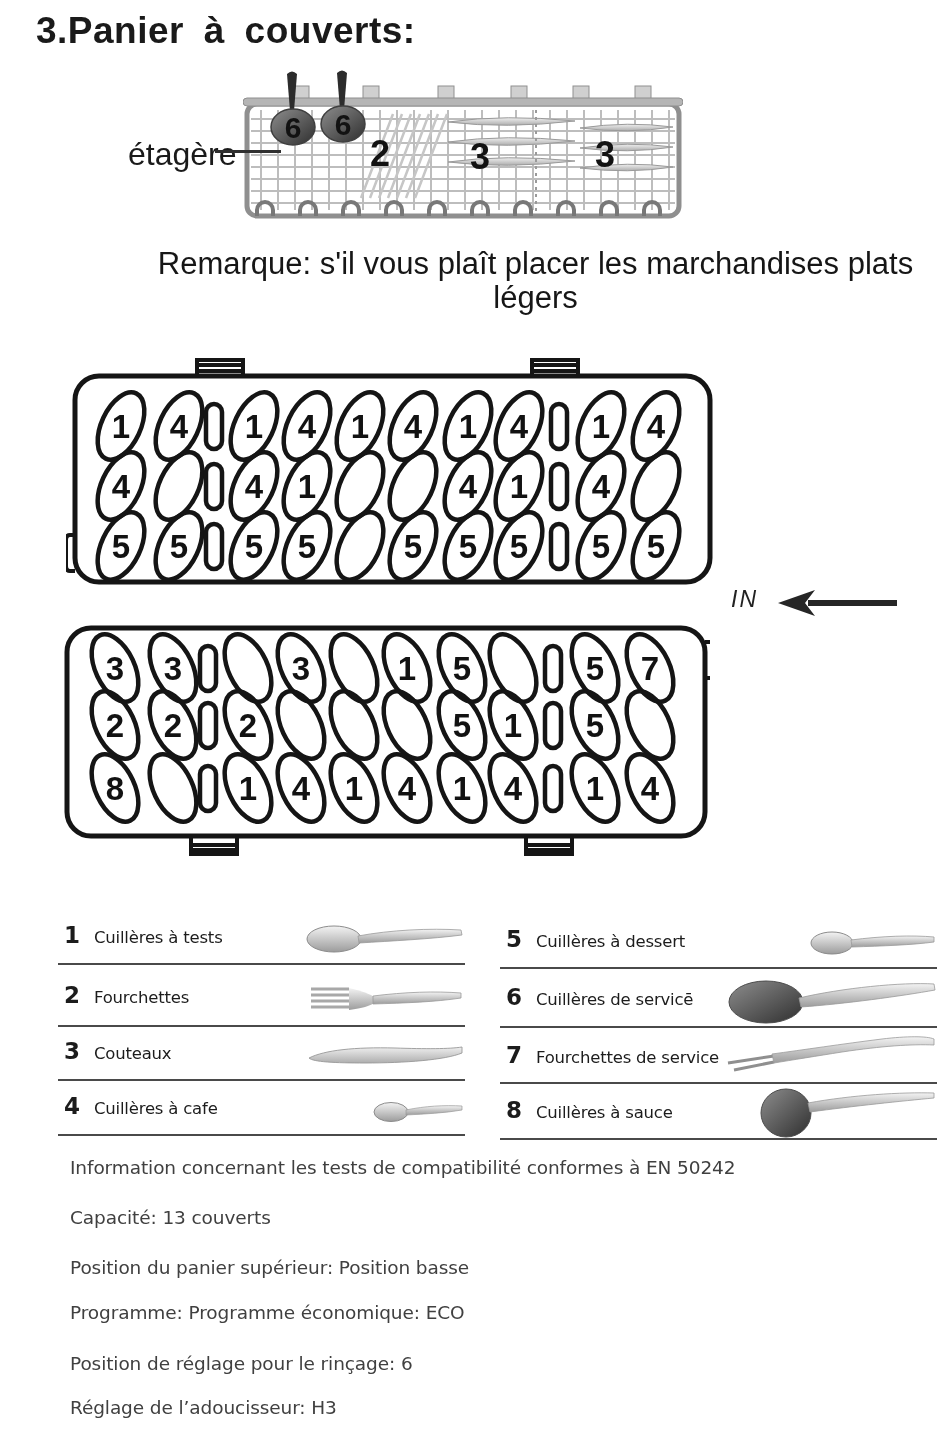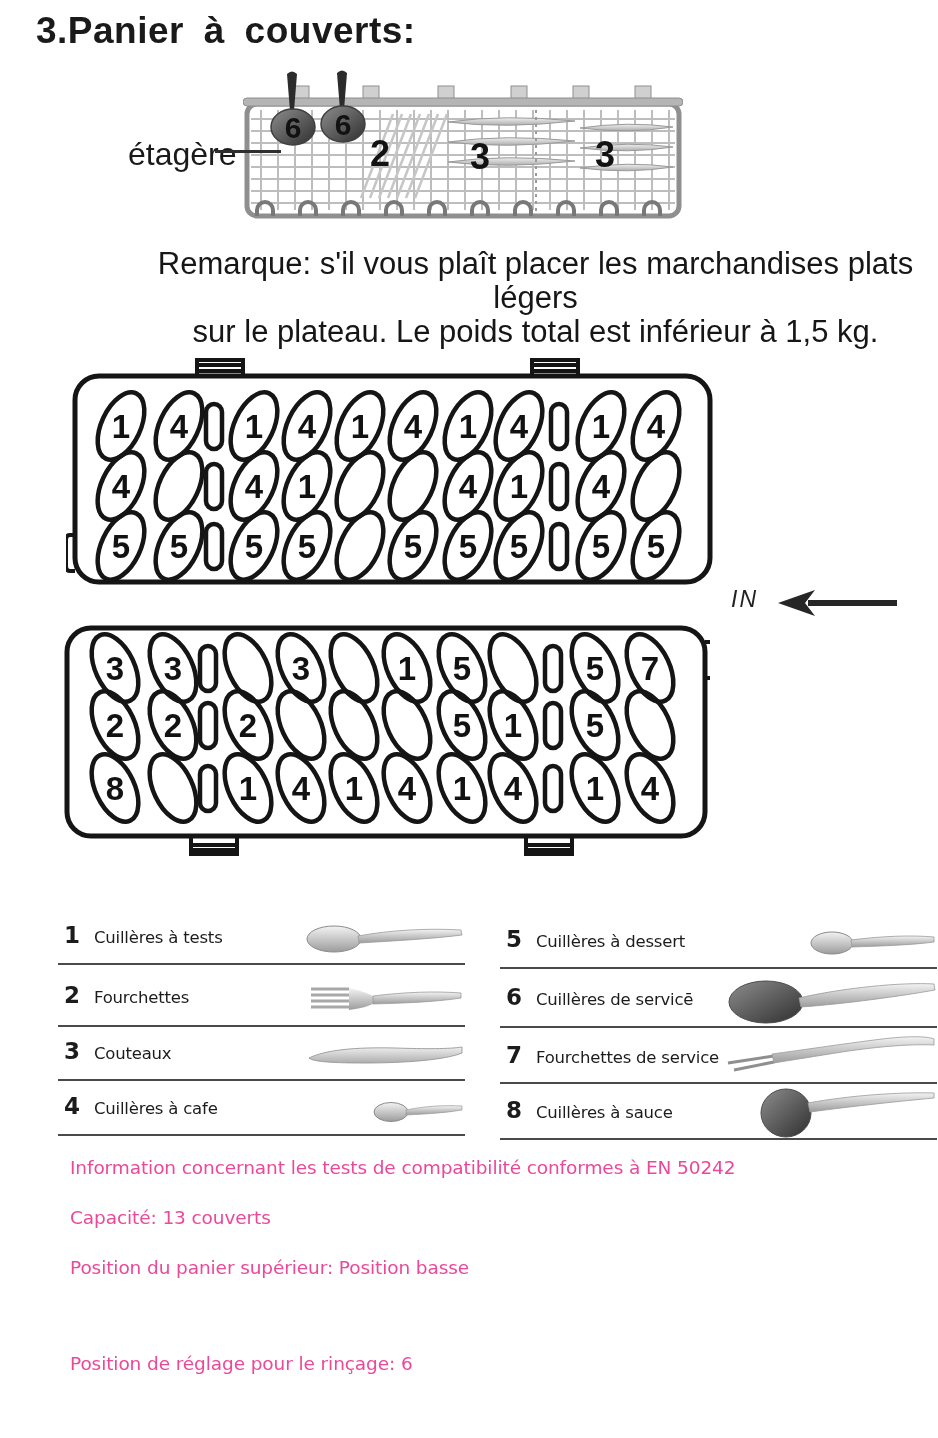--- a/index.html
+++ b/index.html
@@ -32,21 +32,21 @@
   .legend-row .icn{position:absolute;right:0;}
 
   .col-l{left:58px;width:407px;}
   .col-r{left:500px;width:437px;}
   #row-1{top:918px;height:45px;} #row-2{top:978px;height:47px;}
   #row-3{top:1034px;height:45px;} #row-4{top:1089px;height:45px;}
   #row-5{top:922px;height:45px;} #row-6{top:980px;height:46px;}
   #row-7{top:1038px;height:44px;} #row-8{top:1093px;height:45px;}
 
   .info-line{position:absolute;left:70px;font-size:18.5px;
-             font-family:"DejaVu Sans",sans-serif;letter-spacing:-.1px;color:#ec4899;}
+             font-family:"DejaVu Sans",sans-serif;letter-spacing:-.1px;color:#404040;}
   #info-0{top:1157px;} #info-1{top:1207px;} #info-2{top:1257px;}
   #info-3{top:1302px;} #info-4{top:1353px;} #info-5{top:1397px;}
 
   svg text.bnum{font-family:"Liberation Sans",sans-serif;font-weight:bold;fill:#121212;}
 </style>
 </head>
 <body>
 
 <div id="page">
 
@@ -107,21 +107,20 @@
     <text class="bnum" x="137" y="96" font-size="36" text-anchor="middle">2</text>
     <text class="bnum" x="237" y="99" font-size="36" text-anchor="middle">3</text>
     <text class="bnum" x="362" y="97" font-size="36" text-anchor="middle">3</text>
   </svg>
 
   <div class="abs" id="shelf-label">étagère</div>
   <div class="abs" id="shelf-leader"></div>
 
   <div class="abs" id="note">
     <div>Remarque: s'il vous plaît placer les marchandises plats légers</div>
-    <div>sur le plateau. Le poids total est inférieur à 1,5 kg.</div>
   </div>
 
   <svg class="abs" id="basket-top" width="650" height="240" viewBox="0 0 650 240">
     <rect x="9" y="24" width="635" height="206" rx="24" fill="none" stroke="#151515" stroke-width="5"></rect>
     <path d="M131,24 V8 h46 V24 M131,13 h46 M131,19 h46" fill="none" stroke="#151515" stroke-width="4"></path>
     <path d="M466,24 V8 h46 V24 M466,13 h46 M466,19 h46" fill="none" stroke="#151515" stroke-width="4"></path>
     <path d="M9,183 h-5 q-4,0 -4,5 v26 q0,5 4,5 h5" fill="none" stroke="#151515" stroke-width="4"></path>
     <g id="basket-top-cells">
         <ellipse cx="55" cy="74" rx="19.5" ry="36" transform="rotate(25 55 74)" fill="none" stroke="#151515" stroke-width="4.5"></ellipse>
         <text x="55" y="86" font-size="33" text-anchor="middle" class="bnum">1</text>
@@ -322,15 +321,17 @@
     <span class="lbl">Cuillères à sauce</span>
     <svg class="icn" width="215" height="56" viewBox="0 0 215 56" style="top:-10px">
       <ellipse cx="64" cy="30" rx="25" ry="24" fill="url(#gDark)" stroke="#4c4c4c"></ellipse>
       <path d="M86,20 C130,12 180,9 212,10 L212,15 C180,18 132,23 88,29 Z" fill="url(#gSteel)" stroke="#9a9a9a" stroke-width="0.8"></path>
     </svg>
   </div>
 
   <div class="info-line" id="info-0">Information concernant les tests de compatibilité conformes à EN 50242</div>
   <div class="info-line" id="info-1">Capacité: 13 couverts</div>
   <div class="info-line" id="info-2">Position du panier supérieur: Position basse</div>
+  <div class="info-line" id="info-3">Programme: Programme économique: ECO</div>
   <div class="info-line" id="info-4">Position de réglage pour le rinçage: 6</div>
+  <div class="info-line" id="info-5">Réglage de l’adoucisseur: H3</div>
 
 </div>
 
 </body></html>

